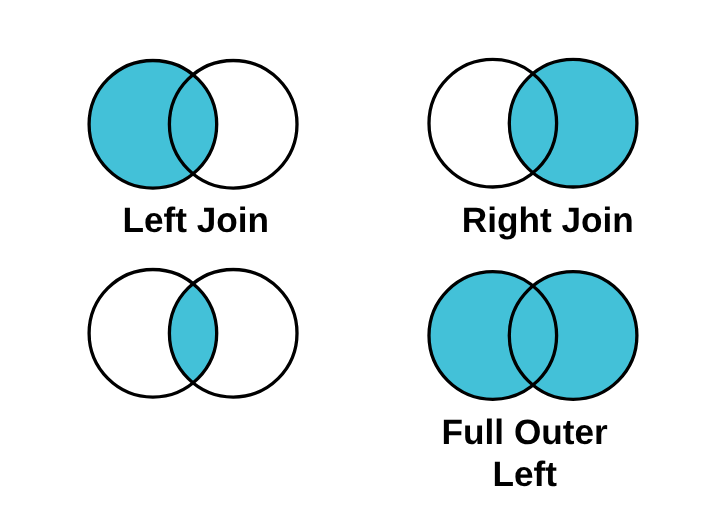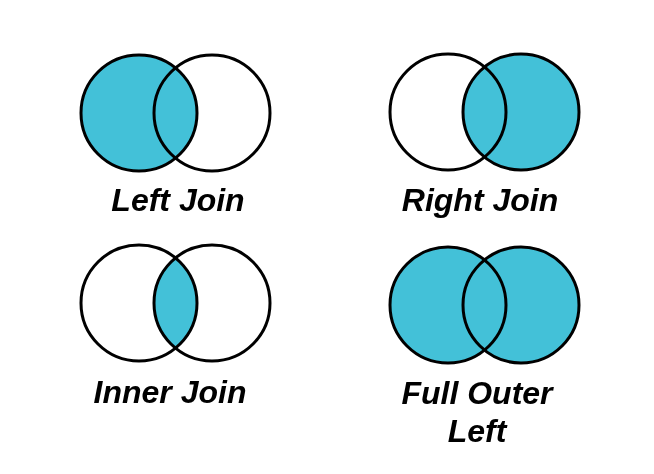--- a/index.html
+++ b/index.html
@@ -7,21 +7,20 @@
     padding: 0;
     background: #ffffff;
     font-family: "Liberation Sans", "DejaVu Sans", sans-serif;
   }
   .canvas {
     position: relative;
     width: 582px;
     height: 474px;
     background: #ffffff;
     overflow: hidden;
-    font-style: italic;
   }
   .venn-group {
     position: absolute;
     width: 196px;
     height: 120px;
   }
   .venn-outline {
     fill: none;
     stroke-width: 3;
   }
@@ -36,21 +35,21 @@
     font-weight: bold;
     line-height: 38px;
     color: #000000;
     letter-spacing: 0px;
   }
   #g1 { left: 78px;  top: 53px;  }
   #g2 { left: 387px; top: 52px;  }
   #g3 { left: 78px;  top: 243px; }
   #g4 { left: 387px; top: 245px; }
   #l1 { left: 78px;  top: 181px; }
-  #l2 { left: 380px; top: 181px; text-align: center; }
+  #l2 { left: 398px; top: 181px; text-align: center; }
   #l3 { left: 70px;  top: 373px; }
   #l4 { left: 377px; top: 374px; }
 </style>
 </head>
 <body>
 
 <div class="canvas">
 
   <svg id="g1" class="venn-group" viewBox="0 0 196 120">
     <defs>
@@ -85,21 +84,20 @@
       <clipPath id="clip2">
           <circle cx="134" cy="60" r="58"></circle>
         </clipPath>
     </defs>
     <circle class="venn-fill" cx="61" cy="60" r="58" fill="none"></circle>
     <circle class="venn-fill" cx="134" cy="60" r="58" fill="none"></circle>
     <circle class="venn-fill" cx="61" cy="60" r="58" clip-path="url(#clip2)" fill="#43C1D8"></circle>
     <circle class="venn-outline" cx="61" cy="60" r="58" stroke="#000000"></circle>
     <circle class="venn-outline" cx="134" cy="60" r="58" stroke="#000000"></circle>
   </svg>
-  <div id="l3" class="join-label">Inner Join</div>
 
   <svg id="g4" class="venn-group" viewBox="0 0 196 120">
     <defs>
       <clipPath id="clip3">
           <circle cx="134" cy="60" r="58"></circle>
         </clipPath>
     </defs>
     <circle class="venn-fill" cx="61" cy="60" r="58" fill="#43C1D8"></circle>
     <circle class="venn-fill" cx="134" cy="60" r="58" fill="#43C1D8"></circle>
     <circle class="venn-fill" cx="61" cy="60" r="58" clip-path="url(#clip3)" fill="none"></circle>

